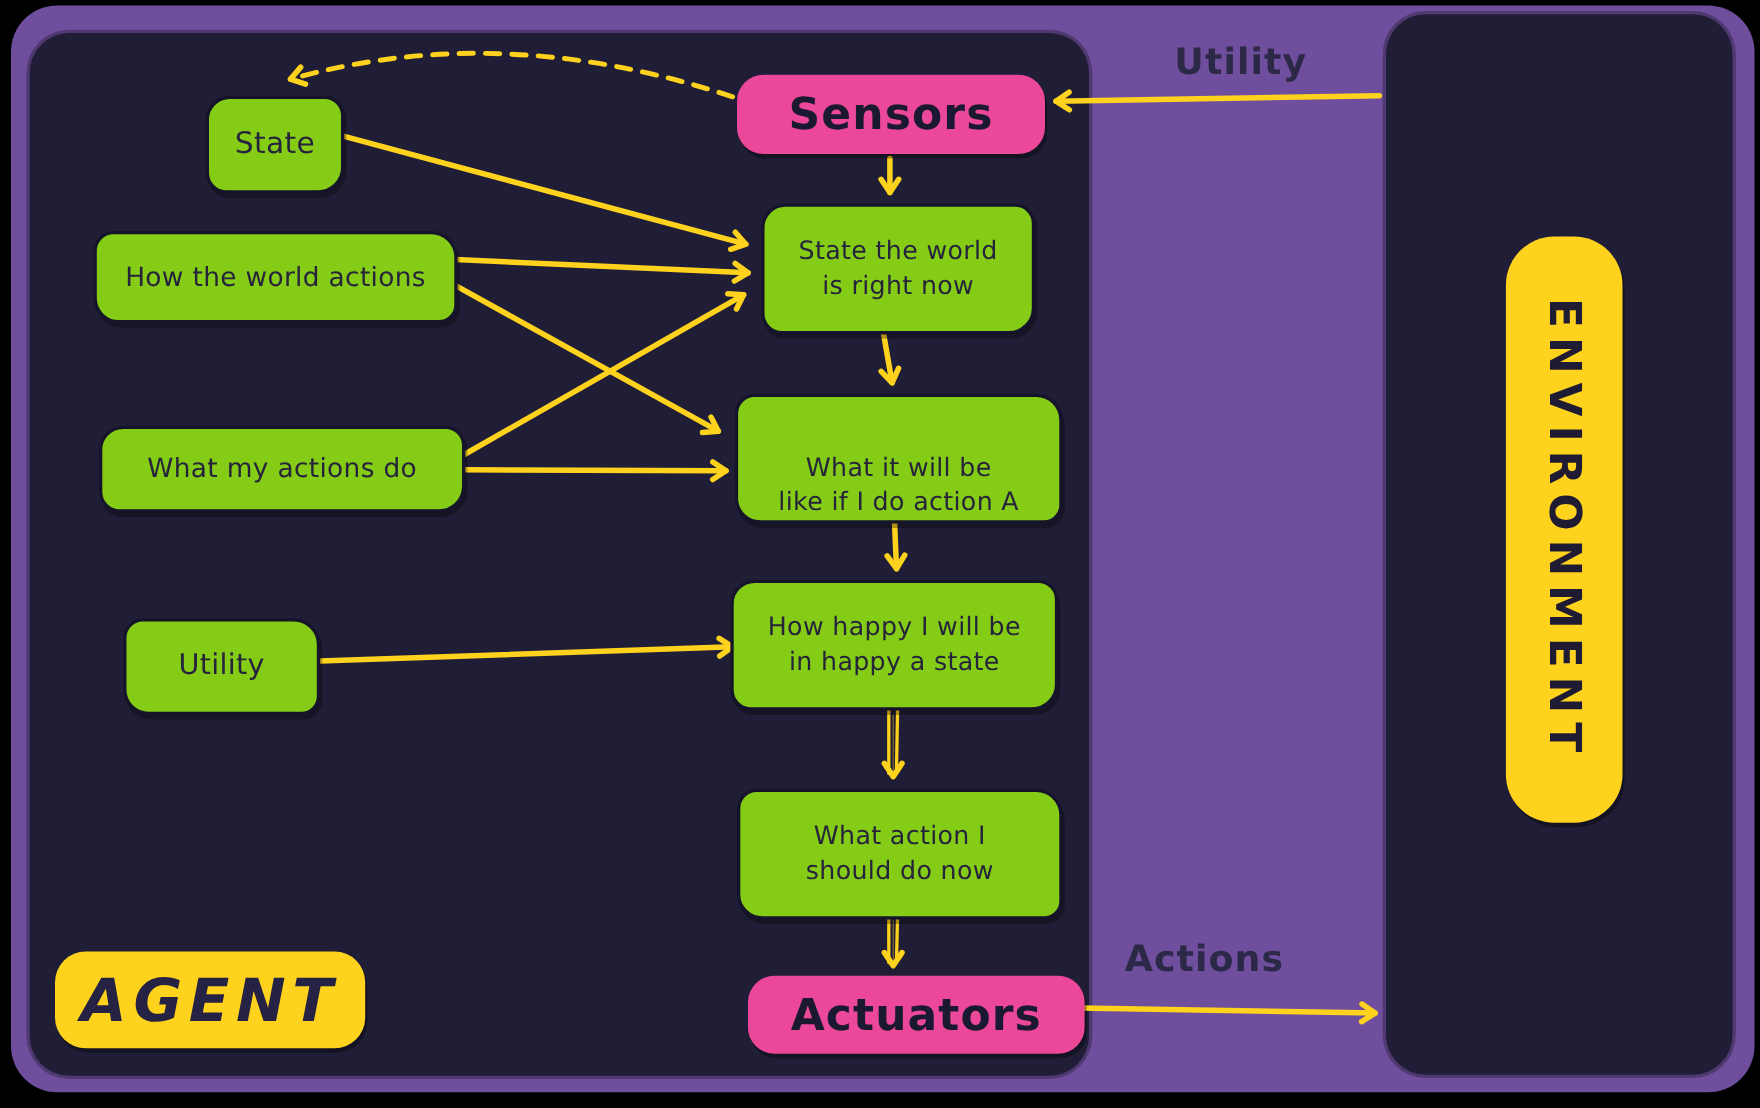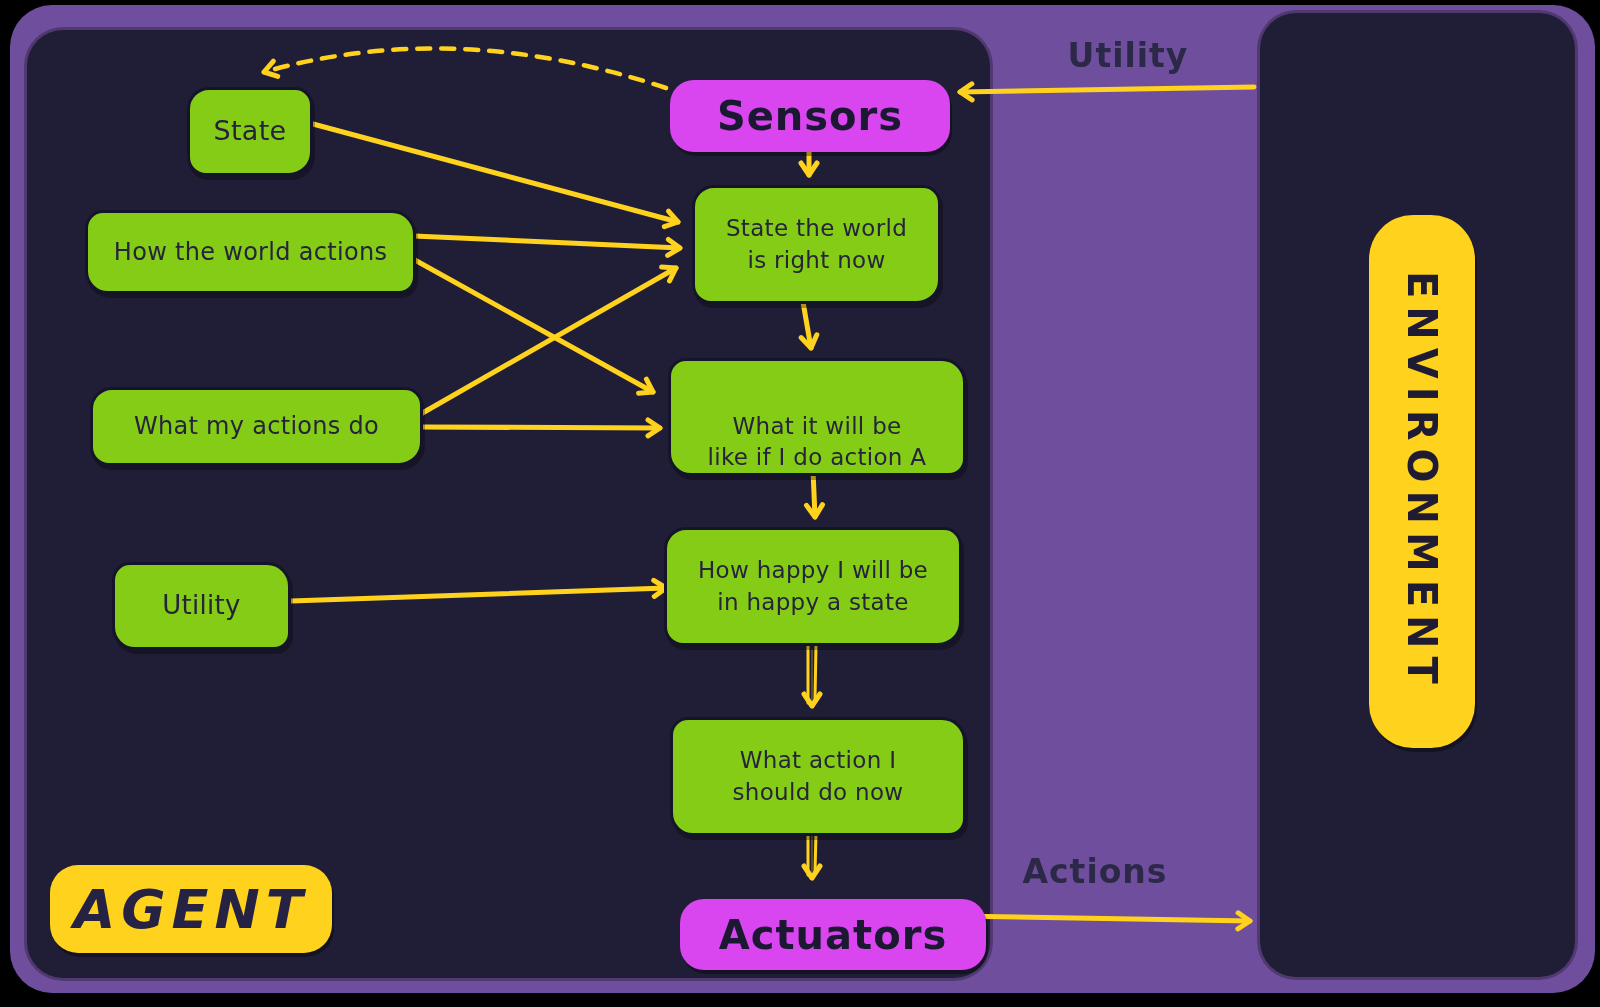--- a/index.html
+++ b/index.html
@@ -16,25 +16,24 @@
   .env-panel{left:1260px;top:13px;width:315px;height:964px;box-shadow:0 0 0 3px rgba(0,0,0,.28);}
   .node{
     position:absolute;background:#84cc16;border:3px solid #16142A;
     display:flex;flex-direction:column;align-items:center;justify-content:center;
     text-align:center;font-size:23px;line-height:1.35;letter-spacing:.3px;
     box-shadow:2px 4px 0 rgba(0,0,0,.30);color:#26243B;
   }
   .r1{border-radius:22px 18px 24px 19px;}
   .r2{border-radius:18px 24px 17px 23px;}
   .teal{
-    position:absolute;background:#d946ef;border:none;border-radius:24px;
+    position:absolute;background:#ec4899;border:none;border-radius:24px;
     display:flex;align-items:center;justify-content:center;
     font-size:40px;font-weight:600;color:#1B1931;letter-spacing:1px;
     box-shadow:2px 4px 0 rgba(0,0,0,.35);
-    margin-top:12px;
   }
   .accent{
     position:absolute;background:#FFD21E;border-radius:28px;
     display:flex;align-items:center;justify-content:center;
     box-shadow:2px 4px 0 rgba(0,0,0,.35);
   }
   .agent-label-box{left:50px;top:865px;width:282px;height:88px;}
   .agent-label-box span{
     font-size:54px;font-weight:700;font-style:italic;color:#262243;letter-spacing:6px;
   }

